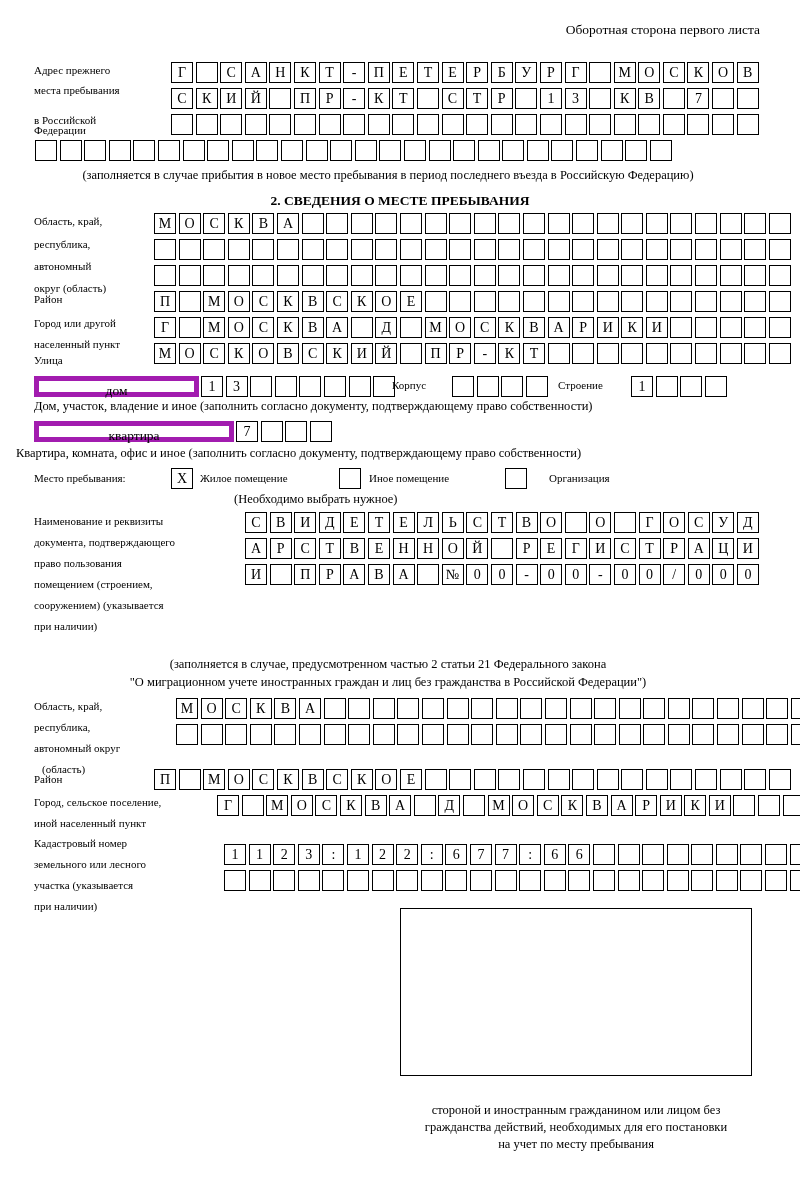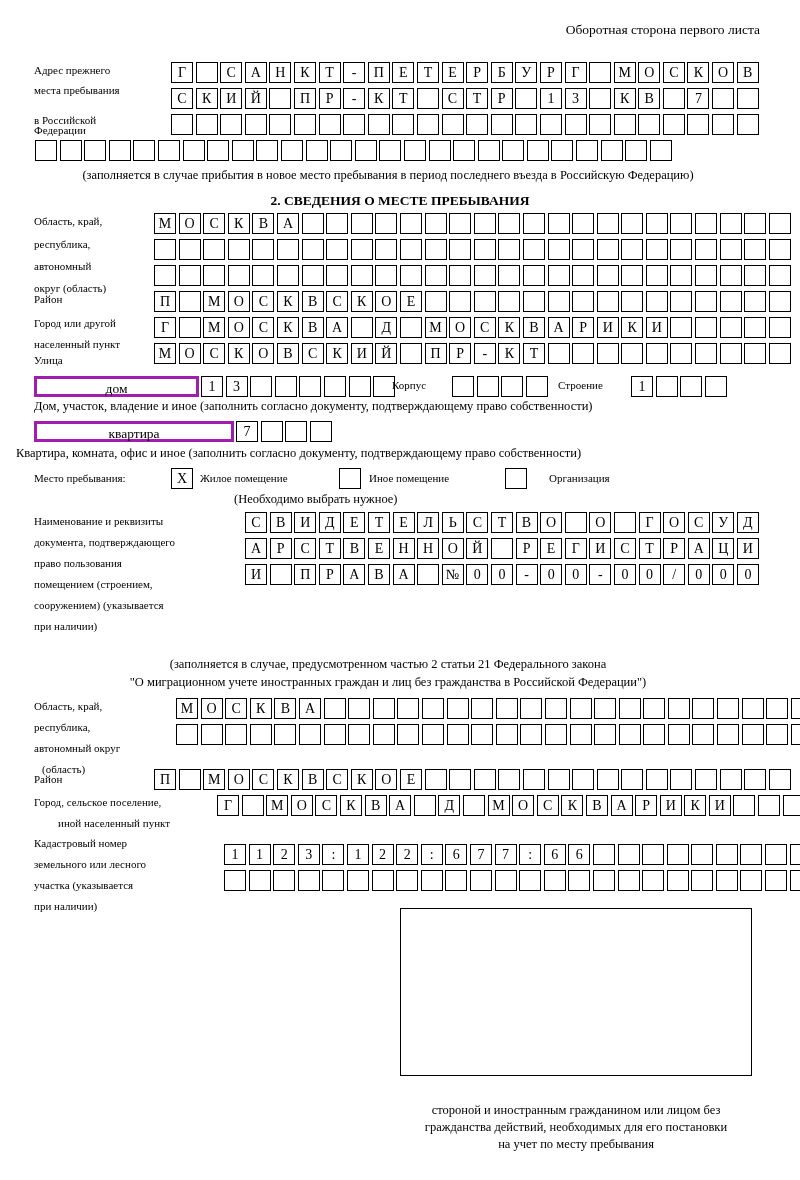--- a/index.html
+++ b/index.html
@@ -56,21 +56,21 @@
     margin-right: 2.6px;
     box-sizing: border-box;
     font-size: 14px;
     line-height: 19px;
     text-align: center;
     font-family: "Liberation Serif", serif;
     background: #fff;
   }
 
   .wbox {
-    border: 3px solid #a21caf;
+    border: 5px solid #a21caf;
     box-sizing: border-box;
     height: 21px;
     font-size: 13.5px;
     line-height: 19px;
     text-align: center;
     background: #fff;
   }
   .big-box {
     border: 1px solid #000;
     box-sizing: border-box;
@@ -608,21 +608,21 @@
       <div class="cell"></div>
       <div class="cell"></div>
       <div class="cell"></div>
       <div class="cell"></div>
       <div class="cell"></div>
       <div class="cell"></div>
       <div class="cell"></div>
     </div>
 
   <div class="abs lbl" style="top:792px; left:34px;">Город, сельское поселение,</div>
-  <div class="abs lbl" style="top:813px; left:34px;margin-left:24px;">иной населенный пункт</div>
+  <div class="abs lbl" style="top:813px; left:34px;">иной населенный пункт</div>
   <div class="abs cells" id="al-city" style="top:795px; left:217px;">
       <div class="cell">Г</div>
       <div class="cell"></div>
       <div class="cell">М</div>
       <div class="cell">О</div>
       <div class="cell">С</div>
       <div class="cell">К</div>
       <div class="cell">В</div>
       <div class="cell">А</div>
       <div class="cell"></div>

